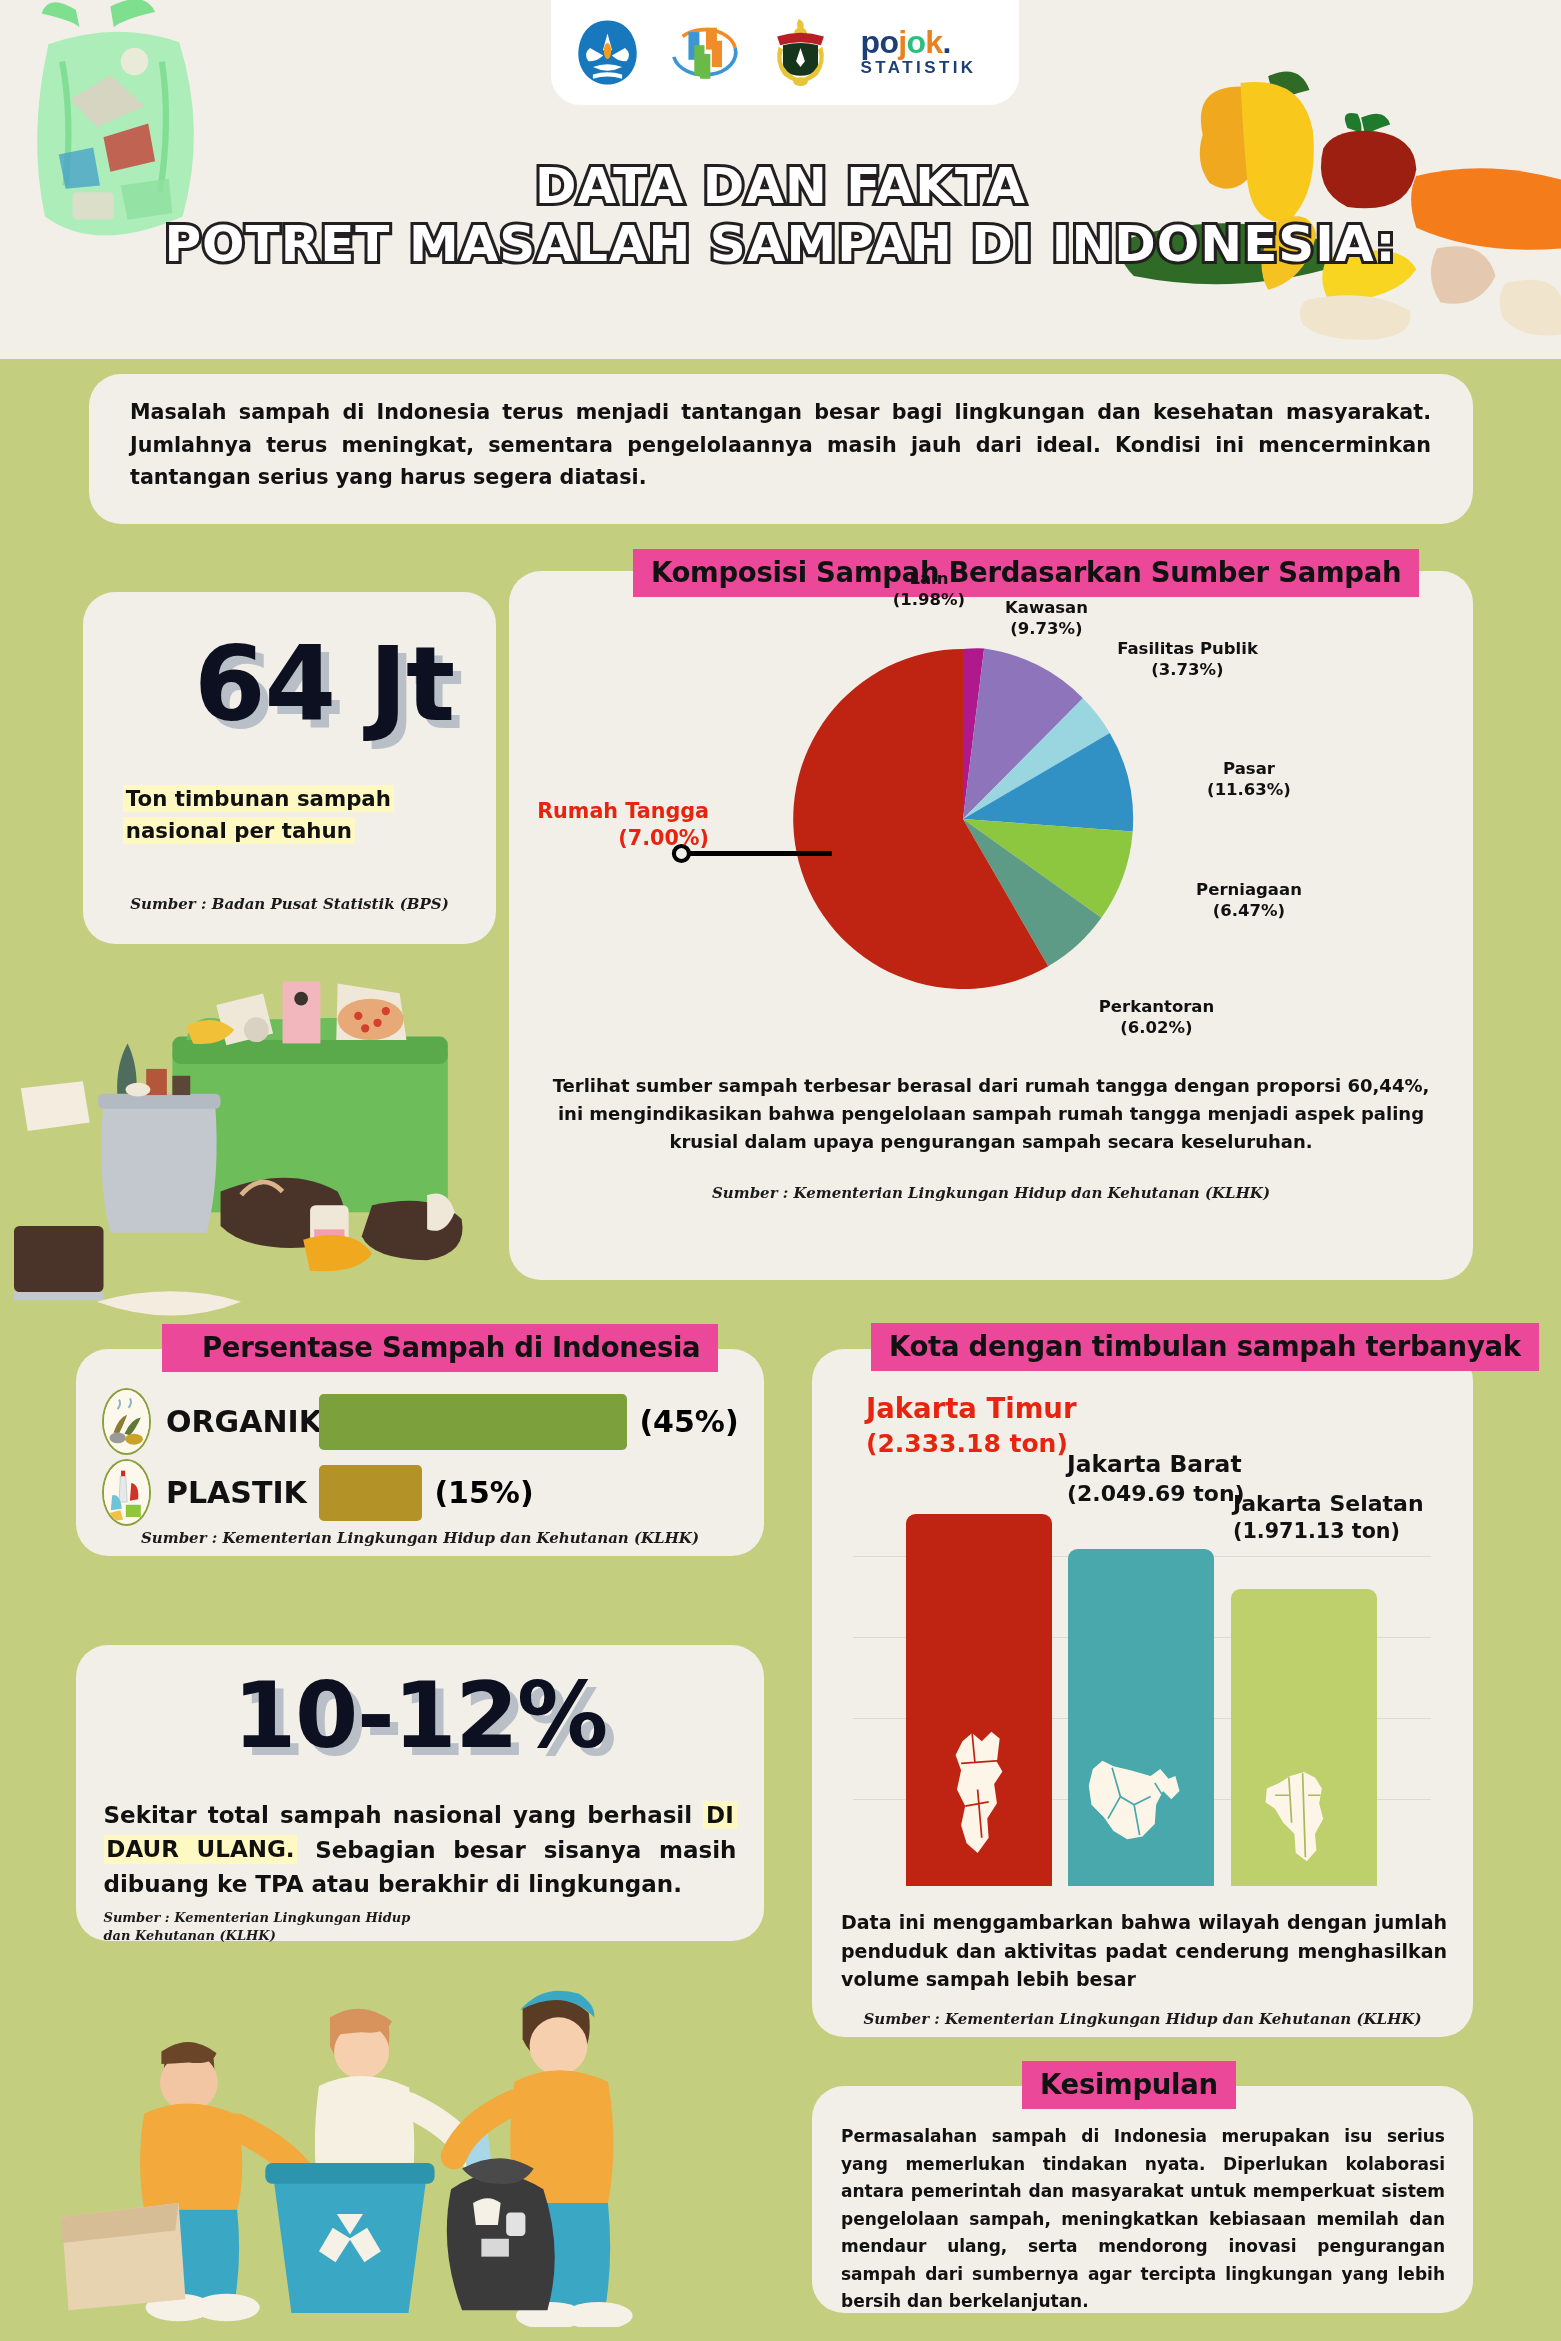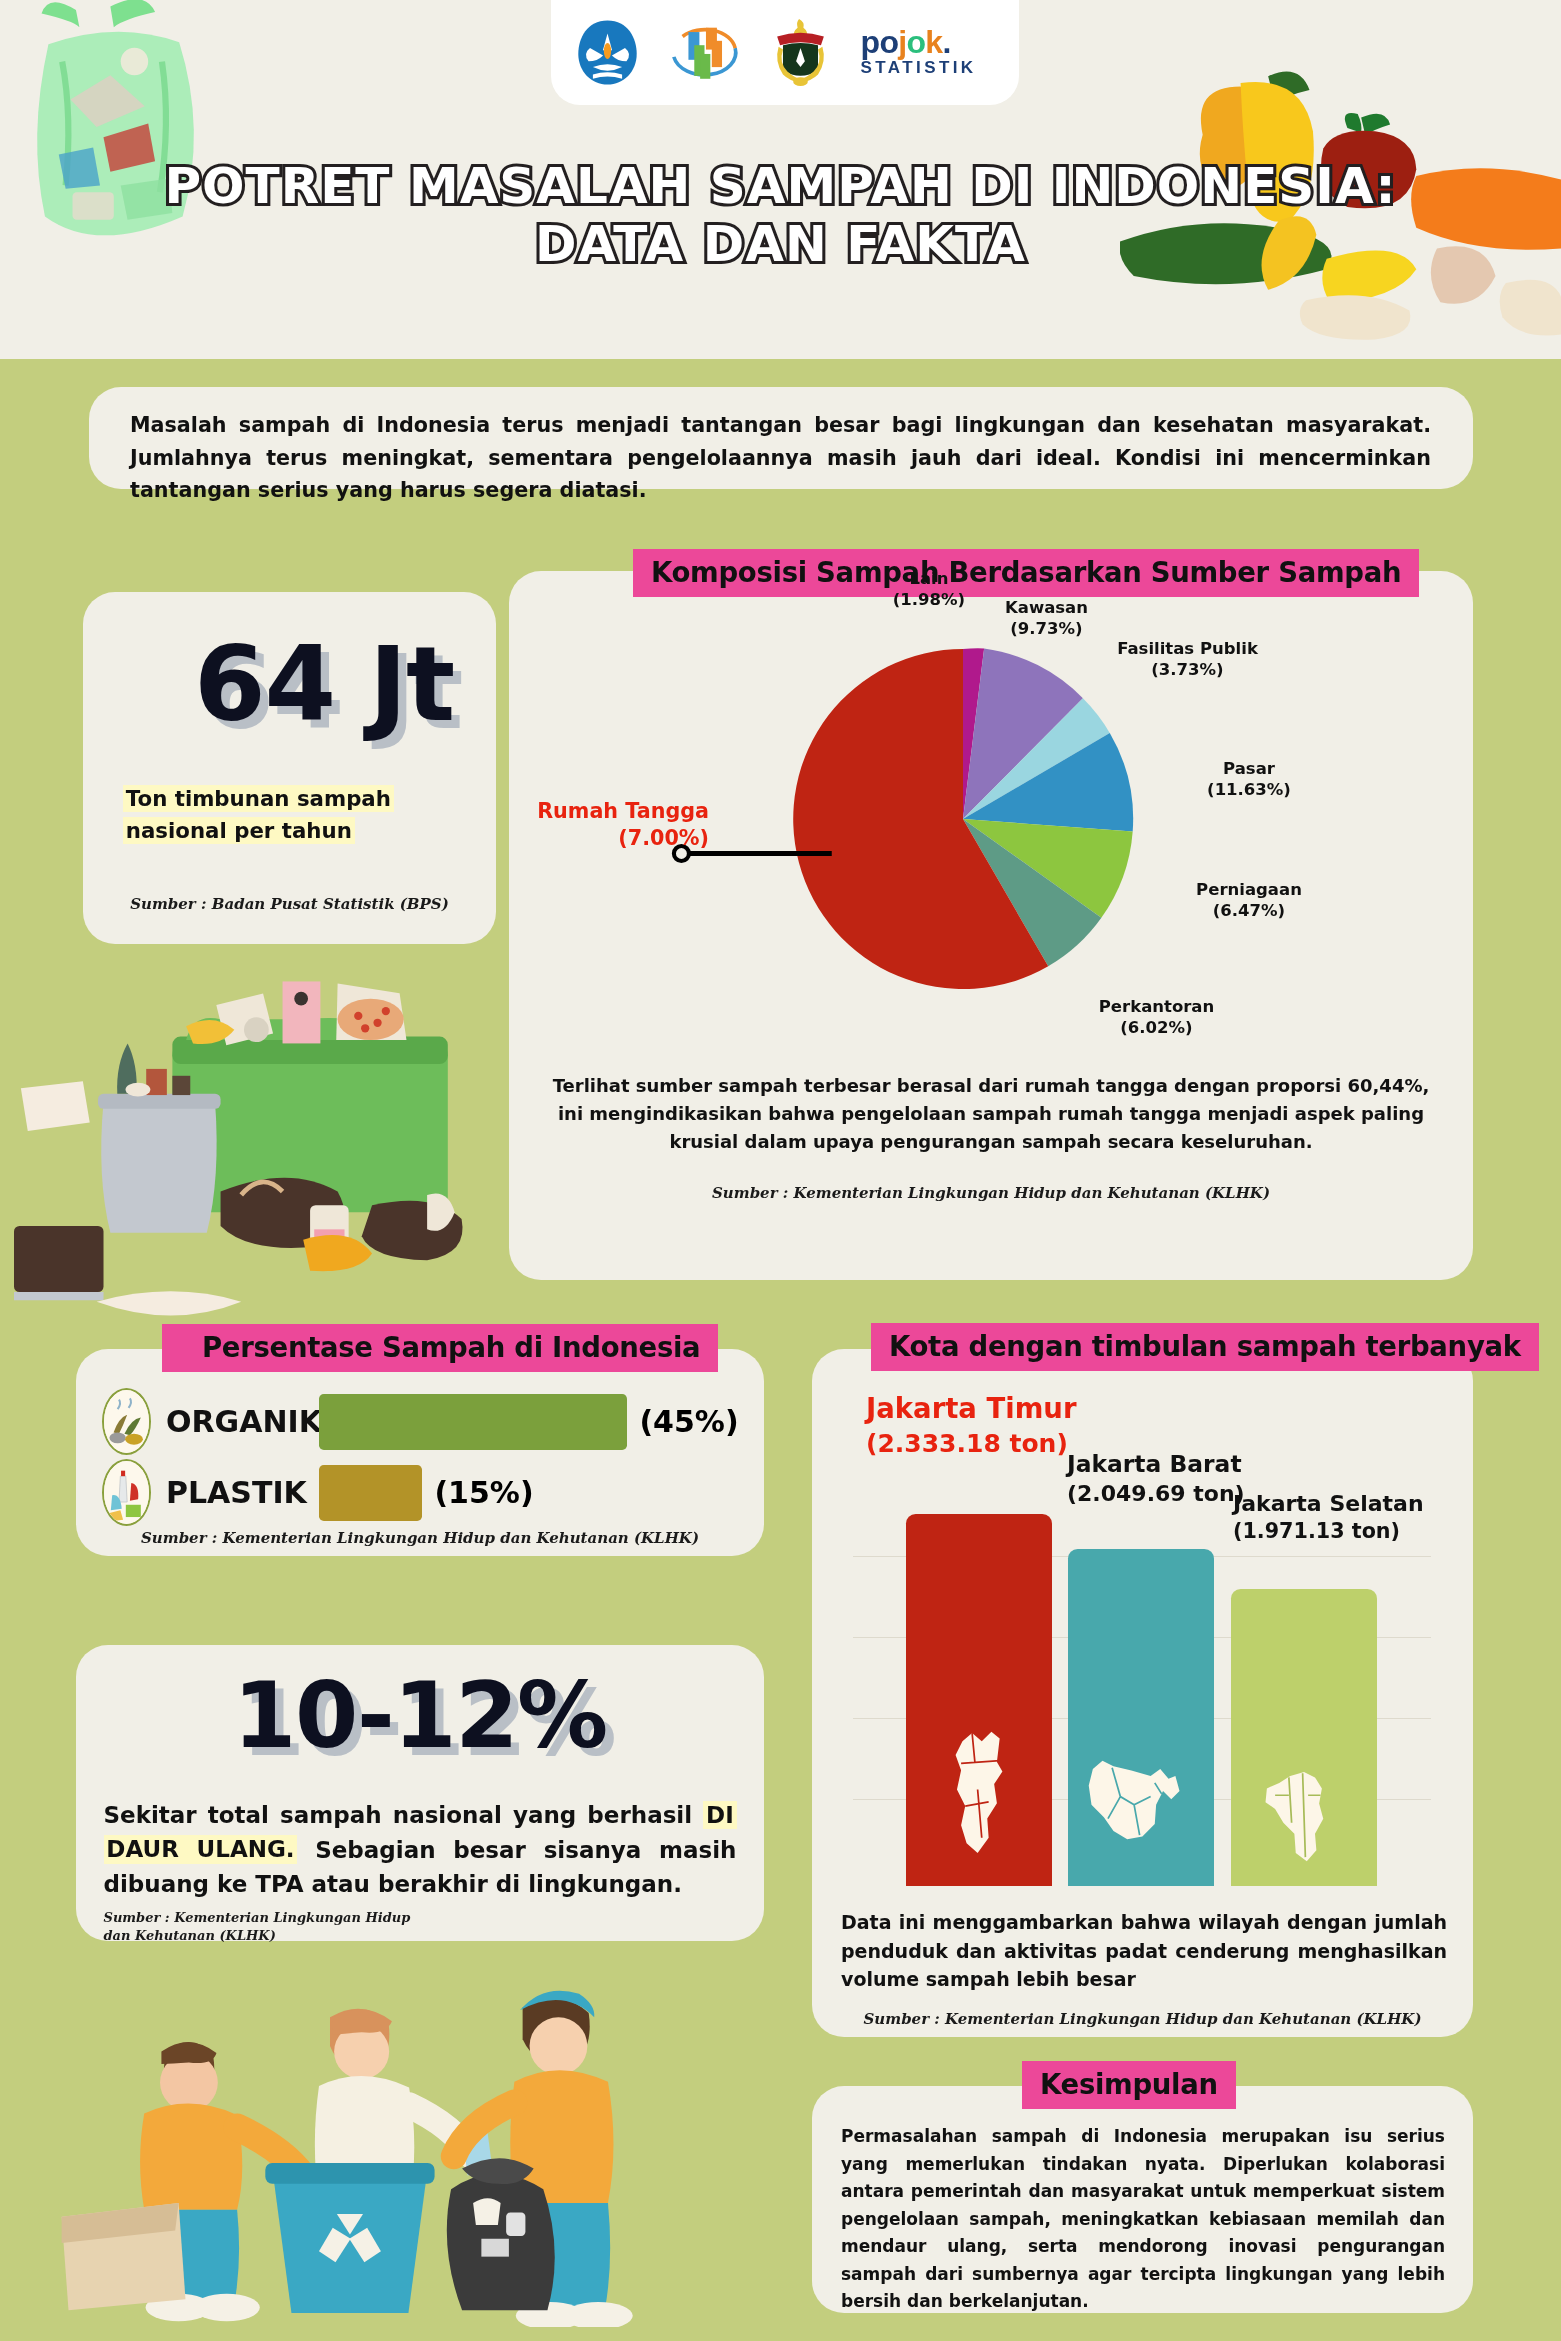--- a/index.html
+++ b/index.html
@@ -55,21 +55,21 @@
     font-family:"DejaVu Serif", serif;
     font-style:italic;font-weight:bold;font-size:15px;color:#1a1a1a;
   }
   .body-txt{
     font-family:"DejaVu Sans", sans-serif;
     font-weight:bold;font-size:20.7px;color:#111;line-height:1.58;
     text-align:justify;
   }
 
   
-  #intro-card{left:89px;top:387px;width:1384px;height:102px;}
+  #intro-card{left:89px;top:374px;width:1384px;height:150px;}
   #intro-txt{position:absolute;left:41px;top:22px;width:1301px;}
 
   
   #stat64-card{left:83px;top:592px;width:413px;height:352px;}
   .big-num{
     font-family:"DejaVu Sans", sans-serif;
     font-weight:bold;font-size:103px;color:#0d1020;line-height:1;
     text-shadow:8.3px 8.3px 0 #b9bfc6;letter-spacing:-1.4px;
   }
   .hl{
@@ -163,22 +163,22 @@
     <path d="M430 225 Q530 200 640 230 L640 330 Q520 340 430 300 Q415 255 430 225Z" fill="#f47c1b"></path>
     <path d="M0 320 Q110 280 230 300 Q330 318 300 360 Q160 398 20 370 Q-5 345 0 320Z" fill="#2f6b27"></path>
     <path d="M230 290 Q275 270 285 310 Q270 375 215 390 Q190 345 230 290Z" fill="#f4c321"></path>
     <path d="M300 345 Q405 315 430 360 Q400 405 305 408 Q285 378 300 345Z" fill="#f7d520"></path>
     <path d="M460 330 Q530 315 545 370 Q520 420 465 408 Q440 370 460 330Z" fill="#e4c8b0"></path>
     <path d="M270 405 Q360 385 420 420 Q430 455 370 462 Q290 465 265 440 Q255 418 270 405Z" fill="#f0e4cd"></path>
     <path d="M560 380 Q625 365 640 400 L640 455 Q580 462 555 430 Q545 398 560 380Z" fill="#f0e4cd"></path>
   </svg>
 
   <div id="title-wrap">
+    <div class="title-line">DATA DAN FAKTA</div>
     <div class="title-line">POTRET MASALAH SAMPAH DI INDONESIA:</div>
-    <div class="title-line">DATA DAN FAKTA</div>
   </div>
 
   <div id="logo-bar">
     <svg class="logo" viewBox="0 0 100 100">
       <path d="M50 6 C22 6 10 30 10 52 C10 76 28 94 50 94 C72 94 90 76 90 52 C90 30 78 6 50 6Z" fill="#1878be"></path>
       <path d="M50 24 L44 46 L50 56 L56 46Z" fill="#fff"></path>
       <ellipse cx="50" cy="48" rx="5" ry="11" fill="#f79b1e"></ellipse>
       <path d="M26 44 Q16 52 24 62 Q36 62 44 54Z" fill="#fff"></path>
       <path d="M74 44 Q84 52 76 62 Q64 62 56 54Z" fill="#fff"></path>
       <path d="M30 70 Q50 62 70 70 Q50 80 30 70Z" fill="#fff"></path>

